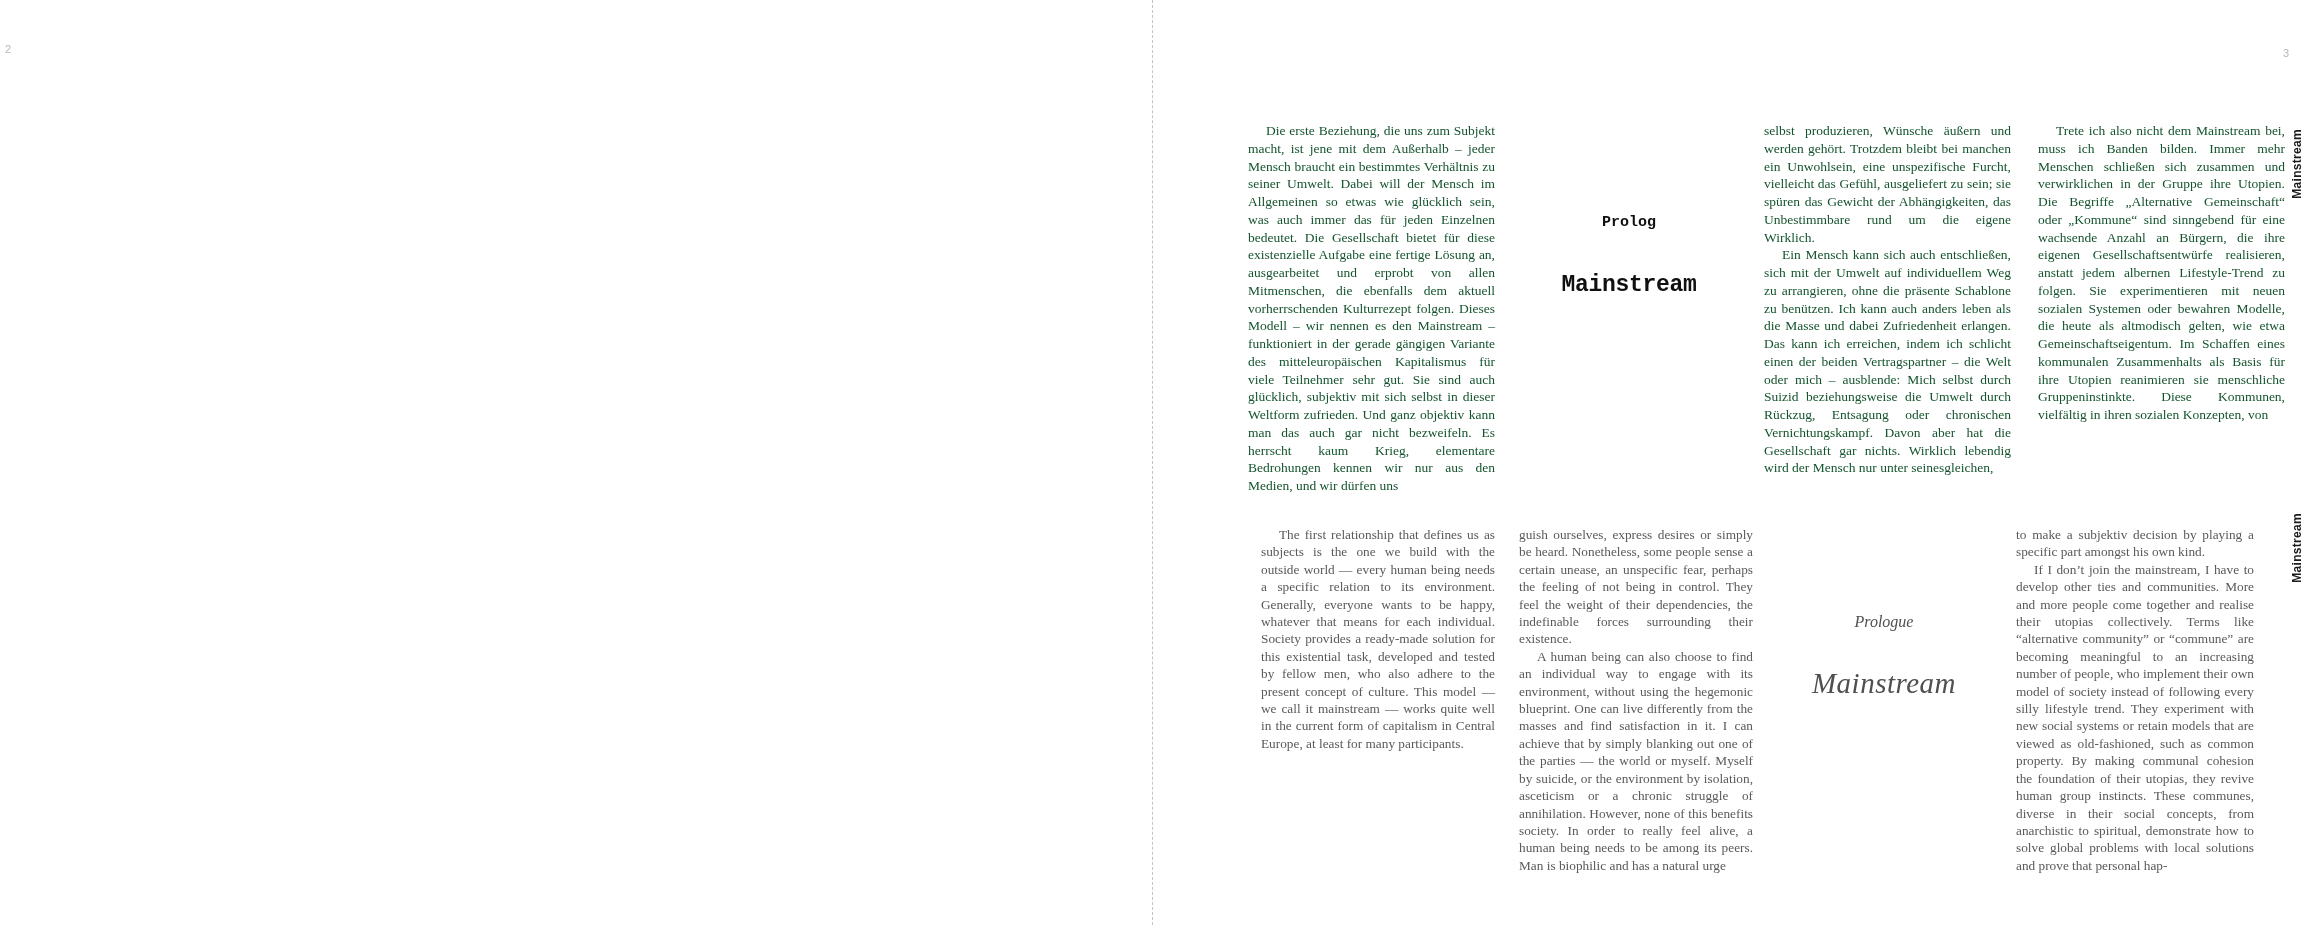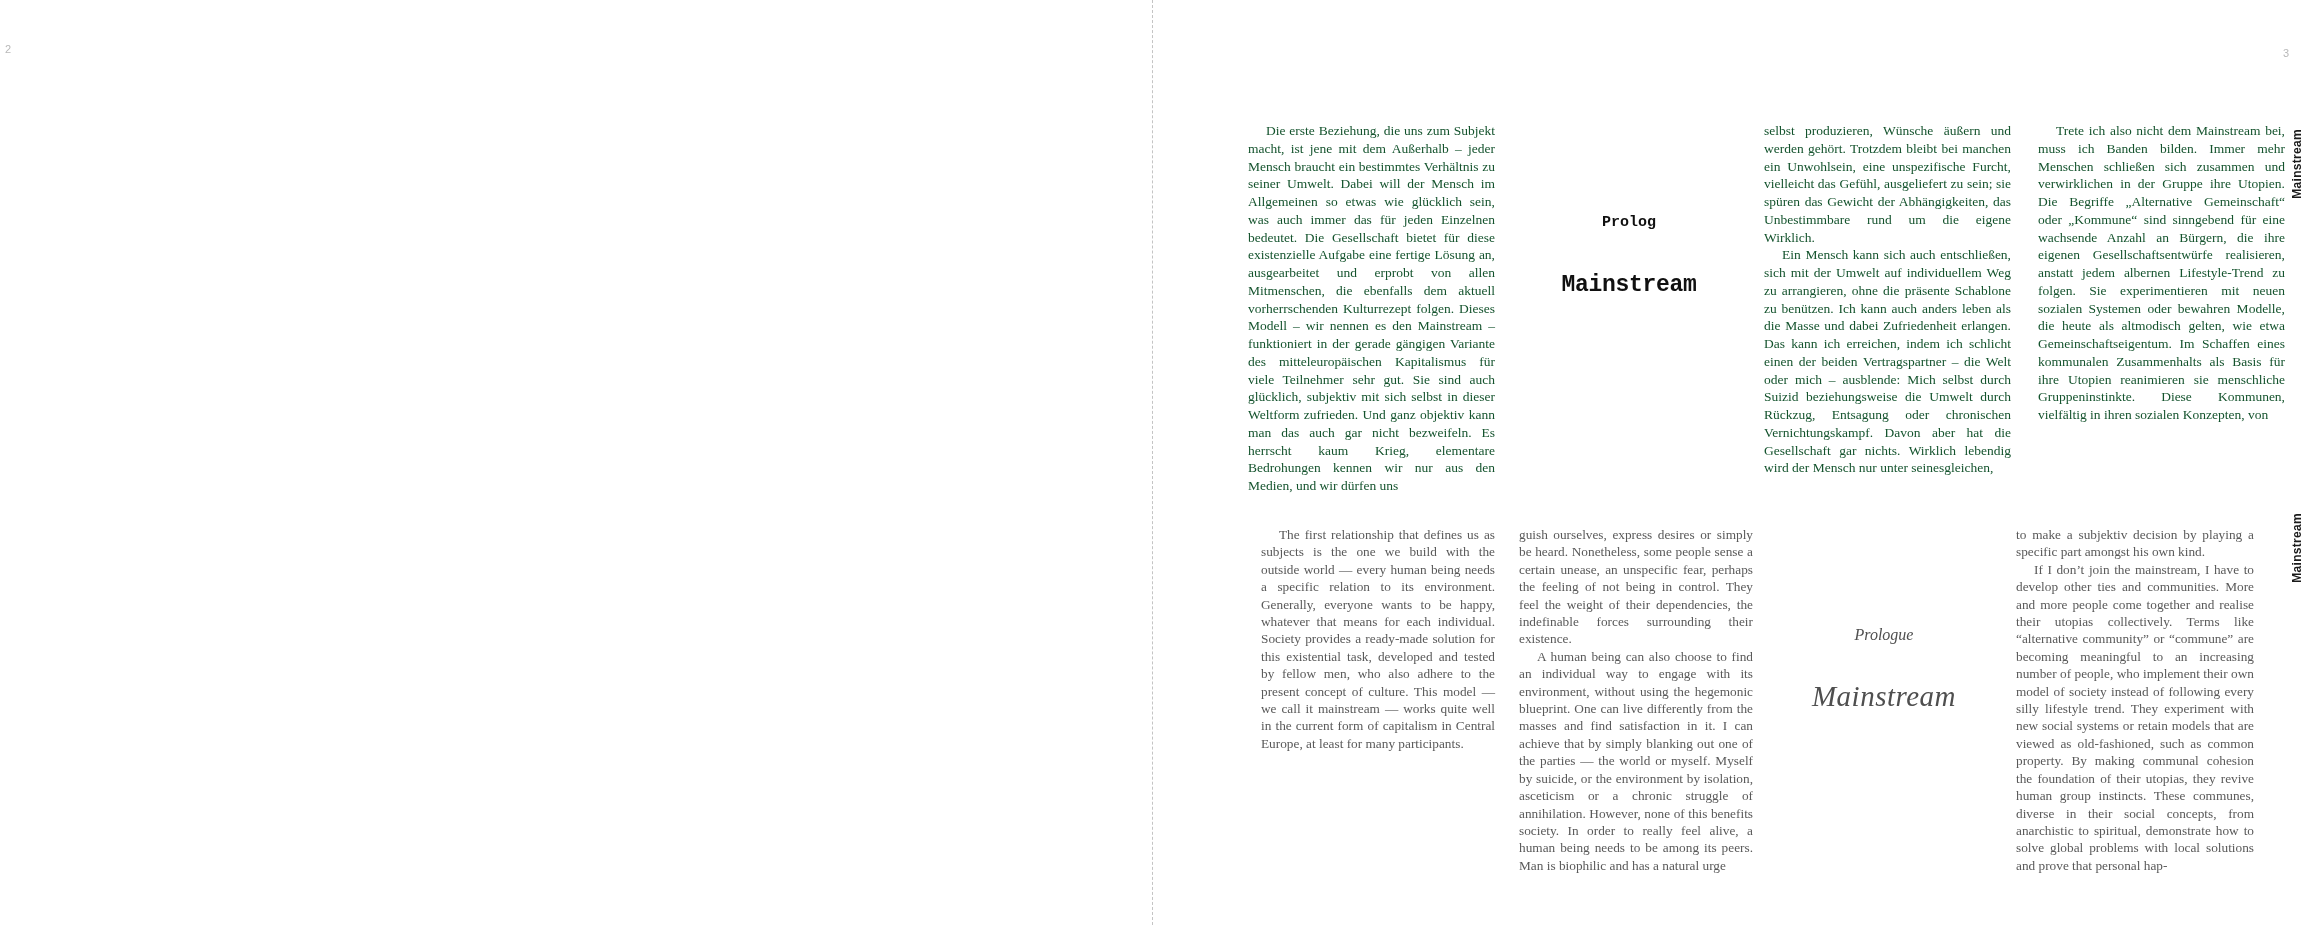--- a/index.html
+++ b/index.html
@@ -54,21 +54,21 @@
     position: absolute; top: 526px; width: 234px;
     color: #595959; font-size: 13.3px; line-height: 17.4px;
     text-align: justify;
     hyphens: auto; -webkit-hyphens: auto;
   }
   .e1 { left: 1261px; }
   .e2 { left: 1519px; }
   .e3 { left: 2016px; width: 238px; }
 
   .en-heading {
-    position: absolute; left: 1759px; top: 626px; width: 250px;
+    position: absolute; left: 1759px; top: 613px; width: 250px;
     text-align: center;
     font-style: italic; color: #4f4f4f; font-family: Liberation Serif, serif;
   }
   .en-kicker { font-size: 16px; line-height: 18px; }
   .en-title  { margin-top: 36px; font-size: 29px; letter-spacing: 0.5px; }
 
   
   .tab {
     position: absolute; left: 2290px; width: 14px; height: 80px;
     font-family: "Liberation Sans", sans-serif;

